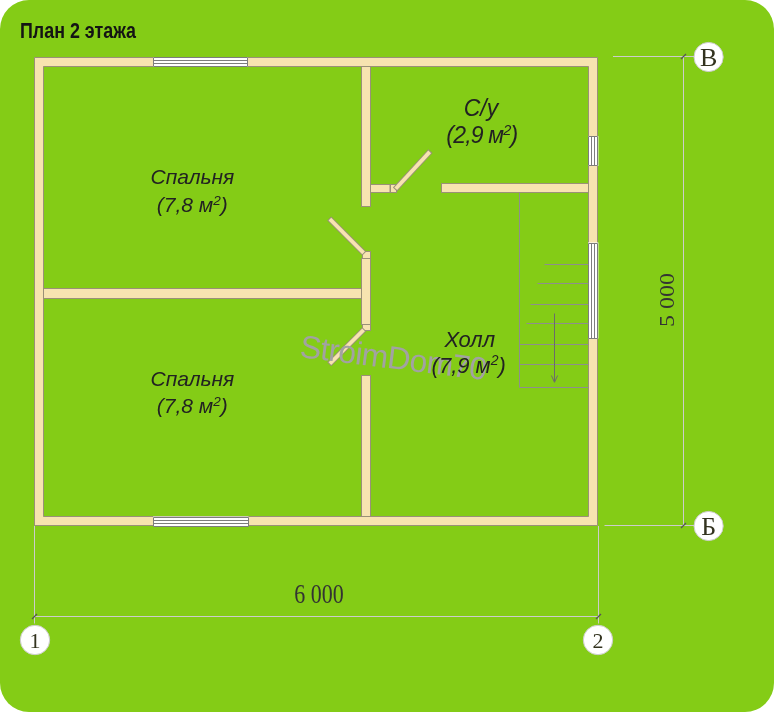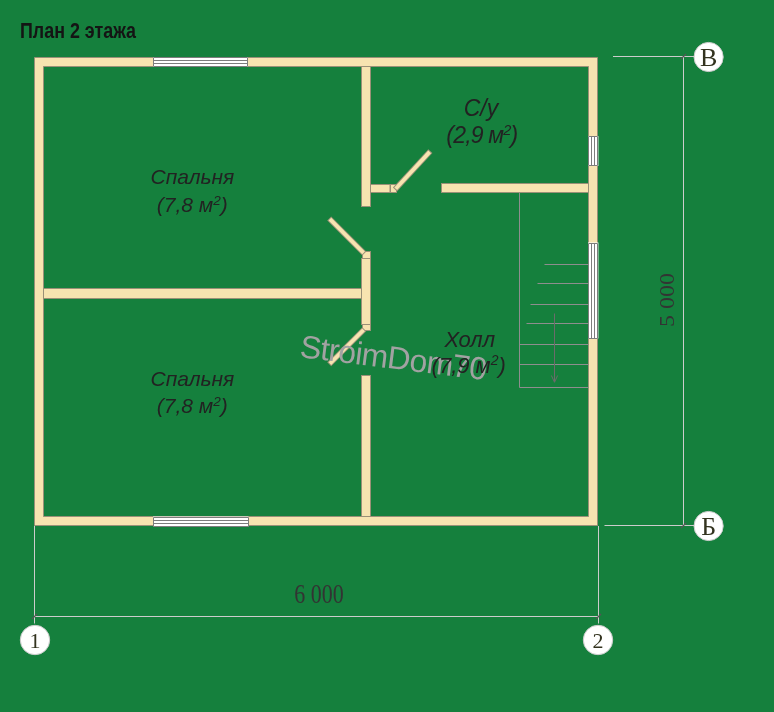--- a/index.html
+++ b/index.html
@@ -1,16 +1,16 @@
 <!DOCTYPE html>
 <html><head>
 <meta charset="utf-8">
 <style>
   html,body{margin:0;padding:0;background:#ffffff;}
-  .page{position:relative;width:774px;height:712px;background:#15803d;overflow:hidden;}
+  .page{position:relative;width:774px;height:712px;background:#84cc16;overflow:hidden;border-radius:29px;}
   svg{display:block;}
   text{font-family:"Liberation Sans", sans-serif;}
   .serif{font-family:"Liberation Serif", serif;}
 </style>
 </head>
 <body>
 <div class="page">
 <svg width="774" height="712" viewBox="0 0 774 712" xmlns="http://www.w3.org/2000/svg">
 
 <text x="20" y="37.5" font-size="22.5" font-weight="bold" fill="#141414" textLength="116" lengthAdjust="spacingAndGlyphs">План 2 этажа</text>

